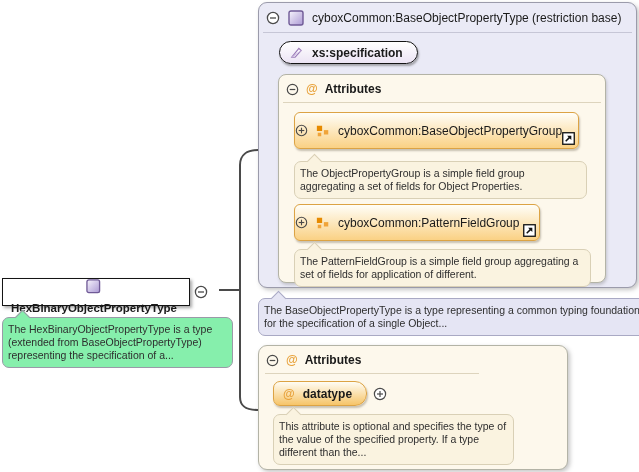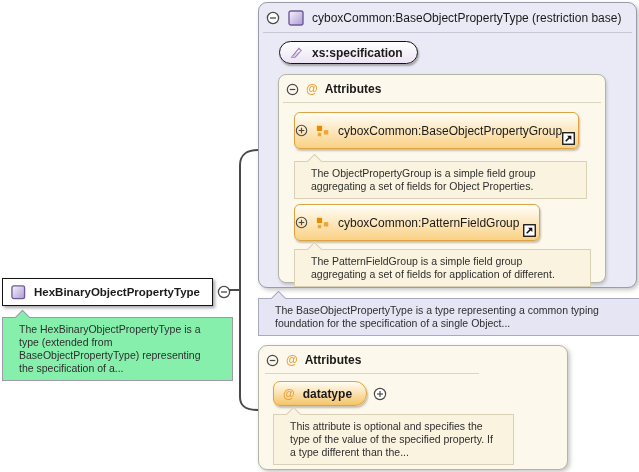--- a/index.html
+++ b/index.html
@@ -5,26 +5,26 @@
   html,body{margin:0;padding:0;background:#fff;}
   body{font-family:"Liberation Sans", sans-serif; color:#1a1a1a;}
   .canvas{position:relative;width:639px;height:472px;background:#fff;overflow:hidden;outline:1px solid #cfcfcf;}
   svg.connector{position:absolute;left:0;top:0;z-index:0;}
 
   .icon{display:inline-flex;align-items:center;justify-content:center;flex:0 0 auto;}
 
   
   .node-row{position:absolute;left:2px;top:278px;display:flex;align-items:center;gap:4px;z-index:2;}
   .node-box{display:flex;align-items:center;gap:8px;height:26px;padding:0 12px 0 8px;background:#fff;
-            border:1.6px solid #141414;box-shadow:2px 2px 3px rgba(60,60,60,.45);}
+            border:1.6px solid #141414;box-shadow:2px 2px 3px rgba(60,60,60,.45);flex-direction:column;}
   .node-label{font-size:11.5px;font-weight:bold;white-space:nowrap;}
 
   
   .tooltip{position:absolute;box-sizing:border-box;font-size:10.5px;line-height:13px;color:#2e2e2e;
-           border-radius:0;padding:5px 16px;z-index:2;}
+           border-radius:7px;padding:5px 5px;z-index:2;}
   .tooltip::before{content:"";position:absolute;top:-6px;left:14px;width:10px;height:10px;
            transform:rotate(45deg);background:inherit;border-left:1px solid;border-top:1px solid;
            border-color:inherit;}
   .left-tip{left:2px;top:317px;width:231px;background:#86efac;border:1px solid #9a9aa8;}
   .purple-tip{left:258px;top:298px;width:400px;background:#e5e5f4;border:1px solid #a9a9c4;}
   .cream-tip{background:#faf3e0;border:1px solid #d9d0b6;}
 
   
   .panel{position:absolute;box-sizing:border-box;border-radius:9px;z-index:1;}
   .top-panel{left:258px;top:2px;width:379px;height:286px;background:#eaeaf6;border:1px solid #9b9bab;

